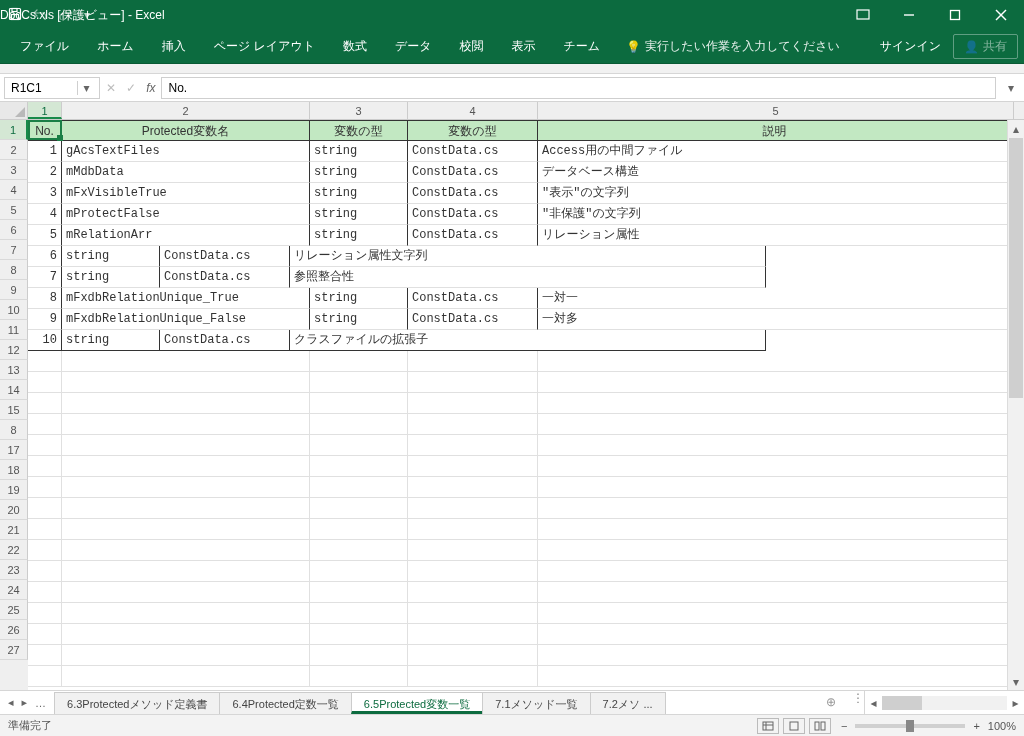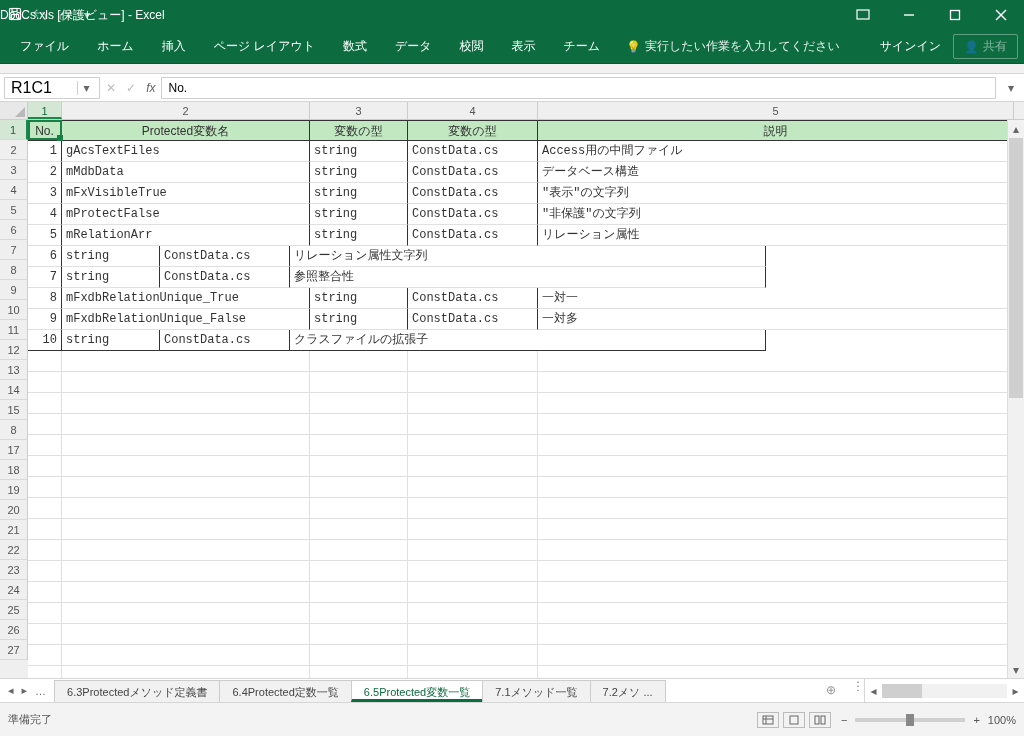--- a/index.html
+++ b/index.html
@@ -13,21 +13,21 @@
 .winbtn svg{stroke:#fff}
 .ribbonbar{height:34px;background:#0c6b3f;display:flex;align-items:center;color:#fff;padding:0 6px;border-bottom:1px solid #095a34}
 .rtab{padding:0 14px;height:34px;display:flex;align-items:center;font-size:12px}
 .tellme{display:flex;align-items:center;gap:4px;opacity:.9;margin-left:12px}
 .rspacer{flex:1}
 .signin{padding:0 12px}
 .sharebtn{border:1px solid rgba(255,255,255,.35);padding:3px 10px;border-radius:2px;display:flex;align-items:center;gap:4px;color:rgba(255,255,255,.5)}
 .ribbonpad{height:10px;background:#f1f1f1;border-bottom:1px solid #d6d6d6}
 .formulabar{height:28px;background:#fff;display:flex;align-items:center;border-bottom:1px solid #d4d4d4;padding:0 4px;gap:6px}
 .namebox{width:96px;height:22px;border:1px solid #cfcfcf;display:flex;align-items:center}
-.namebox input{border:none;outline:none;width:72px;padding:0 6px;font-size:16px}
+.namebox input{border:none;outline:none;width:72px;padding:0 6px;font-size:12px}
 .namebox .dd{width:18px;text-align:center;border-left:1px solid #cfcfcf;color:#666}
 .fxarea{display:flex;align-items:center;gap:10px;color:#bdbdbd}
 .fxarea .fx{color:#666;font-style:italic}
 .fval{flex:1;height:22px;border:1px solid #cfcfcf;display:flex;align-items:center}
 .fval input{border:none;outline:none;width:100%;padding:0 6px;font-size:12px}
 .fexp{width:18px;text-align:center;color:#666}
 .gridwrap{flex:1;display:flex;flex-direction:column;background:#fff;position:relative;overflow:hidden}
 .colhdr{display:flex;height:18px;background:#efefef;border-bottom:1px solid #ccc}
 .corner{width:28px;border-right:1px solid #ccc;background:#e8e8e8;position:relative}
 .corner:after{content:"";position:absolute;right:2px;bottom:2px;border:5px solid transparent;border-right-color:#b9b9b9;border-bottom-color:#b9b9b9}
@@ -35,21 +35,21 @@
 .ch.sel{background:#d4e7d4;border-bottom:2px solid #188a4a;color:#0c6b3f}
 .gridbody{flex:1;display:flex;overflow:hidden}
 .rowhdrs{width:28px;background:#efefef}
 .rh{height:20px;border-bottom:1px solid #d9d9d9;border-right:1px solid #ccc;text-align:center;font-size:11px;color:#555;line-height:20px}
 .rh.sel{background:#d4e7d4;border-right:2px solid #188a4a;color:#0c6b3f}
 .cells{flex:1;position:relative}
 .row{display:flex;height:21px}
 .cell{border-right:1px solid #e0e0e0;border-bottom:1px solid #e0e0e0;padding:0 4px;line-height:20px;overflow:hidden;white-space:nowrap;font-size:12px}
 .hc{background:#c2e8c2;text-align:center;border-bottom:1px solid #333;border-top:1px solid #333}
 .row.hrow .cell{border-right:1px solid #333}
-.row.hrow .cell:last-child{border-right:1px solid #4c1d95}
+.row.hrow .cell:last-child{border-right:3px solid #4c1d95}
 .row.data .cell{border-right:1px solid #333;font-family:"MS Gothic","Courier New",monospace;font-size:12px}
 .row.data .cell.c1{text-align:right}
 .row.data.lastrow .cell{border-bottom:1px solid #333}
 .aselect{position:absolute;left:0;top:0;width:34px;height:20px;border:2px solid #1a7f46;pointer-events:none}
 .aselect:after{content:"";position:absolute;right:-3px;bottom:-3px;width:6px;height:6px;background:#1a7f46}
 .vscroll{position:absolute;right:0;top:18px;bottom:0;width:17px;background:#f1f1f1;border-left:1px solid #dcdcdc}
 .vscroll .up,.vscroll .dn{height:17px;display:flex;align-items:center;justify-content:center;color:#666}
 .vscroll .thumb{height:260px;background:#cfcfcf;margin:1px}
 .vscroll .dn{position:absolute;bottom:0;width:100%}
 .tabsbar{height:24px;background:#fff;border-top:1px solid #d6d6d6;display:flex;align-items:stretch}
@@ -57,21 +57,21 @@
 .tabsnav span{font-size:11px}
 .sheettabs{display:flex;align-items:center;flex:1;overflow:hidden}
 .stab{padding:0 12px;height:22px;line-height:22px;border:1px solid #ccc;border-bottom:none;margin-right:-1px;background:#f1f1f1;font-size:11px;color:#444;white-space:nowrap}
 .stab.active{background:#fff;border-bottom:3px solid #0c6b3f;color:#0c6b3f;font-weight:500}
 .stab.trunc{max-width:80px;overflow:hidden;text-overflow:ellipsis}
 .addtab{width:22px;text-align:center;color:#999;line-height:22px}
 .hscroll{width:160px;display:flex;align-items:center;border-left:1px solid #d6d6d6}
 .hscroll .btn{width:17px;text-align:center;color:#666}
 .hscroll .track{flex:1;height:14px;background:#f1f1f1}
 .hscroll .track .th{width:40px;height:100%;background:#cfcfcf}
-.statusbar{height:34px;background:#f3f3f3;border-top:1px solid #d6d6d6;display:flex;align-items:center;padding:0 8px;font-size:11px;color:#555;gap:10px}
+.statusbar{height:22px;background:#f3f3f3;border-top:1px solid #d6d6d6;display:flex;align-items:center;padding:0 8px;font-size:11px;color:#555;gap:10px}
 .statusbar .sp{flex:1}
 .viewbtns{display:flex;gap:4px}
 .viewbtn{width:22px;height:16px;border:1px solid #bbb;display:flex;align-items:center;justify-content:center}
 .zoom{display:flex;align-items:center;gap:8px}
 .zslider{width:110px;height:4px;background:#d0d0d0;position:relative}
 .zslider:before{content:"";position:absolute;left:50%;top:-3px;width:1px;height:10px;background:#888}
 .zslider .zt{position:absolute;left:50%;top:-4px;width:8px;height:12px;background:#888;transform:translateX(-50%)}
 .w1{width:34px}.w2{width:248px}.w3{width:98px}.w4{width:130px}.w5{width:476px}
 </style>
 </head>

